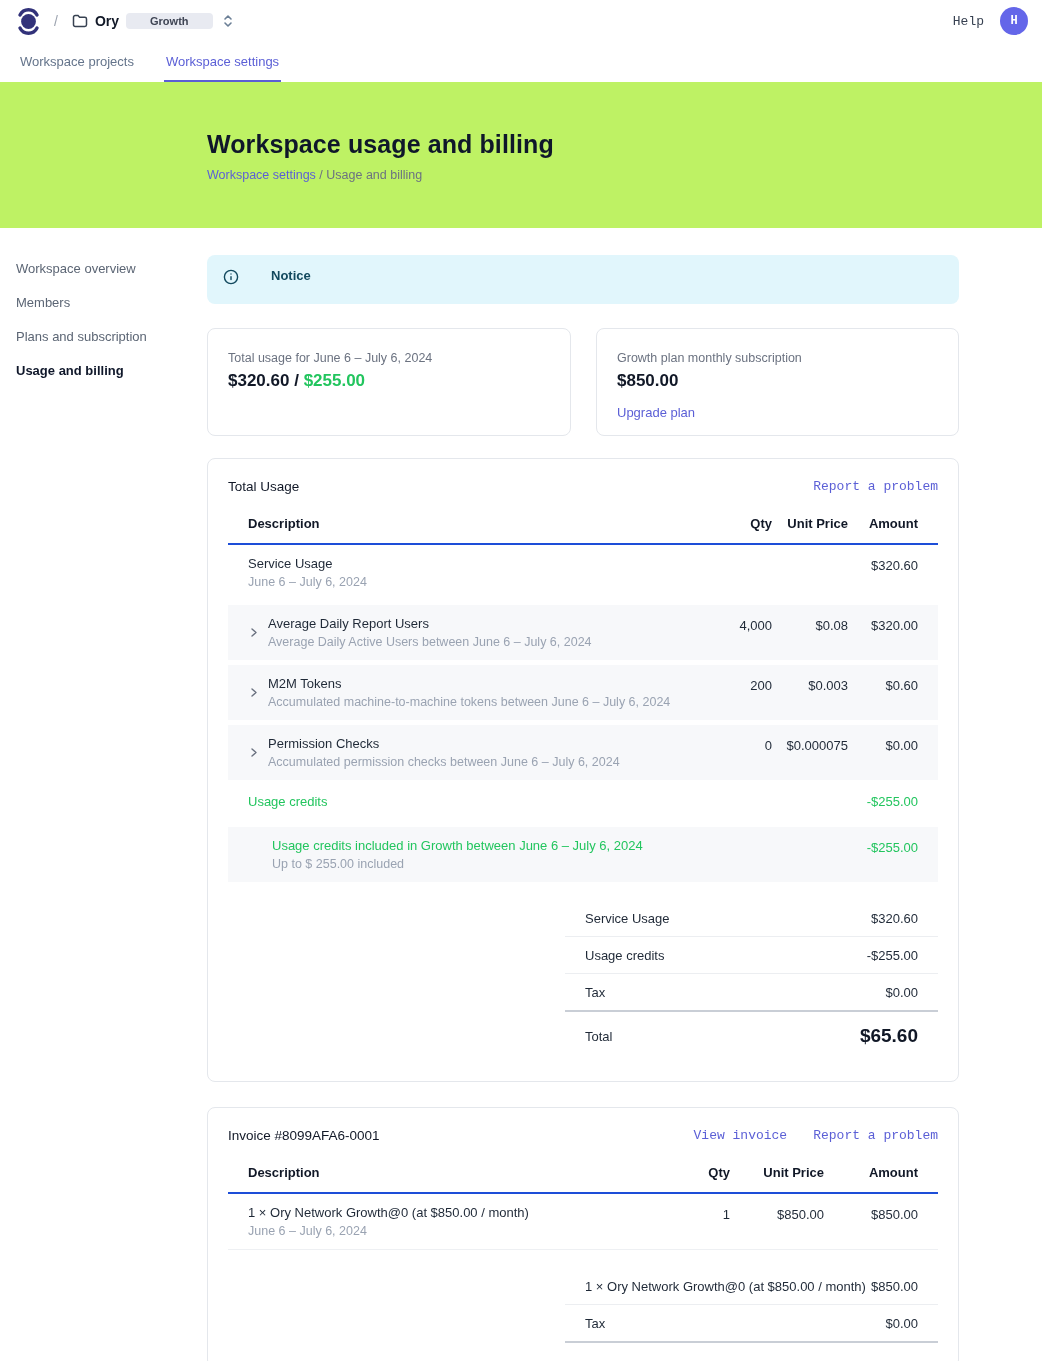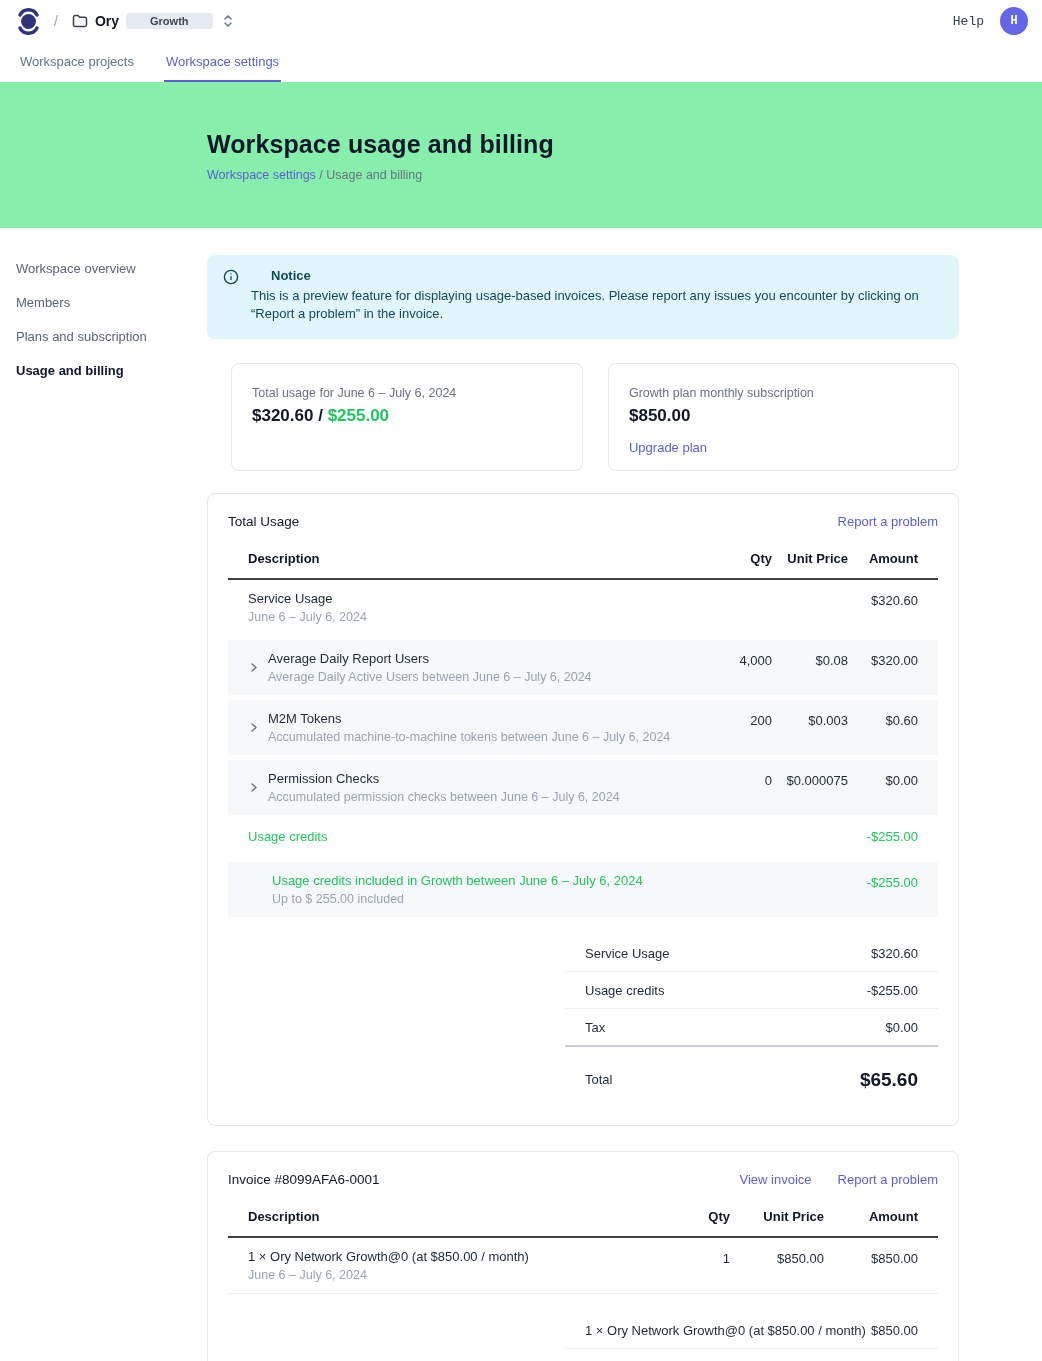--- a/index.html
+++ b/index.html
@@ -20,80 +20,80 @@
   .help-link { font-size:13px; color:#374151; }
   .avatar { width:28px; height:28px; border-radius:50%; background:#6466e9; color:#fff; font-size:12px; font-weight:600;
             display:flex; align-items:center; justify-content:center; cursor:pointer; }
 
   
   .tabs { display:flex; gap:28px; padding:6px 16px 0 18px; background:#fff; }
   .tab { font-size:13px; color:#64748b; padding:6px 2px 11px; cursor:pointer; }
   .tab.active { color:#5b5fd6; border-bottom:2px solid #5b5fd6; }
 
   
-  .header-band { background:#86efac; padding:48px 0 0 207px; height:146px; }
+  .header-band { background:#bef264; padding:48px 0 0 207px; height:146px; }
   .page-title { font-size:25px; font-weight:700; color:#0f172a; letter-spacing:.1px; }
   .page-crumbs { margin-top:9px; font-size:12.5px; color:#6b7280; }
   .page-crumbs a { color:#5b5fd6; }
 
   
   .content { display:flex; padding-top:27px; }
   .sidebar { width:207px; padding-left:16px; flex:none; }
   .side-item { font-size:13px; color:#5b6574; padding:6px 0 7px; margin-bottom:6px; cursor:pointer; }
   .side-item.active { color:#0f172a; font-weight:700; }
   .main { width:752px; flex:none; }
 
   
   .notice { background:#e1f6fc; border-radius:8px; padding:13px 16px 15px; display:flex; gap:12px; color:#12495e; }
   .notice-ic { flex:none; padding-top:1px; }
   .notice-title { font-size:13px; font-weight:700; margin-bottom:4px;padding-left:20px; }
   .notice-body { font-size:13px; line-height:1.42; max-width:700px; }
 
   
-  .cards { display:flex; gap:25px; margin-top:24px;margin-left:24px; }
+  .cards { display:flex; gap:25px; margin-top:24px; }
   .mini-card { border:1px solid #e4e7ec; border-radius:8px; padding:22px 20px; height:108px; }
   .mini-card.c1 { width:364px; }
   .mini-card.c2 { width:363px; }
   .mini-label { font-size:12.5px; color:#6b7280; }
   .mini-value { margin-top:6px; font-size:17px; font-weight:600; color:#111827; }
   .mini-value .green { color:#22c55e; }
   .upgrade { display:inline-block; margin-top:14px; font-size:13px; color:#5b5fd6; }
 
   
   .big-card { border:1px solid #e4e7ec; border-radius:8px; margin-top:22px; padding:20px 20px 24px; }
   .card-head { display:flex; align-items:center; }
   .card-title { font-size:13.5px; font-weight:400; color:#111827; }
   .card-links { margin-left:auto; display:flex; gap:26px; }
-  .card-links a { font-size:13px; color:#5b5fd6; }
+  .card-links a { font-size:13px; color:#5b5fd6;font-family:Liberation Mono, monospace; }
 
   .tbl { margin-top:16px; }
   .trow { display:grid; align-items:center; padding:0 20px; }
   .usage-grid { grid-template-columns:1fr 72px 76px 70px; }
   .inv-grid { grid-template-columns:1fr 60px 94px 94px; }
   .thead { font-size:13px; font-weight:700; color:#111827; padding-top:6px; padding-bottom:12px;
-           border-bottom:2px solid #404040; }
+           border-bottom:2px solid #1d4ed8; }
   .num { text-align:right; font-size:13px; color:#1f2937; }
   .cell-main { font-size:13px; color:#1f2937; }
   .cell-sub { font-size:12.5px; color:#9aa3b2; margin-top:4px; }
   .body-row { padding-top:11px; padding-bottom:11px; }
   .body-row.white { background:#fff; }
   .body-row.stripe { background:#f7f8fa; margin-top:5px; }
   .body-row.bordered { border-bottom:1px solid #eef0f3; }
   .expand-wrap { display:flex; align-items:center; gap:9px; }
   .chev { color:#6b7280; flex:none; display:flex; }
   .credit-row { padding-top:14px; padding-bottom:13px; }
   .credit-row .cell-main, .credit-row .num { color:#22c55e; }
   .green-txt { color:#22c55e !important; }
 
   .summary { width:373px; margin-left:auto; margin-top:18px; }
   .sum-row { display:flex; align-items:center; padding:11px 20px 10px; border-bottom:1px solid #eceef1; }
   .sum-label { font-size:13px; color:#1f2937; }
   .sum-val { margin-left:auto; font-size:13px; color:#1f2937; }
   .sum-row.pre-total { border-bottom:2px solid #c9ced6; }
-  .sum-row.total { border-bottom:none; padding-top:22px; }
+  .sum-row.total { border-bottom:none; padding-top:13px; }
   .sum-row.total .sum-val { font-size:19px; font-weight:700; color:#111827; }
 </style>
 </head>
 <body>
 
 <header class="topbar">
   <div class="logo">
     <svg width="25" height="29" viewBox="0 0 25 29">
       <path d="M4 8 A 9.5 9.5 0 0 1 21 8" stroke="#32327a" stroke-width="3.4" fill="none" stroke-linecap="round"></path>
       <circle cx="12.5" cy="14.5" r="7.4" fill="#32327a"></circle>
@@ -148,21 +148,20 @@
     <div class="notice">
       <span class="notice-ic">
         <svg width="16" height="16" viewBox="0 0 16 16" fill="none">
           <circle cx="8" cy="8" r="6.6" stroke="#12495e" stroke-width="1.4"></circle>
           <rect x="7.3" y="7" width="1.4" height="4.2" rx="0.7" fill="#12495e"></rect>
           <rect x="7.3" y="4.2" width="1.4" height="1.5" rx="0.7" fill="#12495e"></rect>
         </svg>
       </span>
       <div>
         <div class="notice-title">Notice</div>
-        <div class="notice-body">This is a preview feature for displaying usage-based invoices. Please report any issues you encounter by clicking on “Report a problem” in the invoice.</div>
       </div>
     </div>
 
     <div class="cards">
       <div class="mini-card c1">
         <div class="mini-label">Total usage for June 6 – July 6, 2024</div>
         <div class="mini-value"><span>$320.60 / </span><span class="green">$255.00</span></div>
       </div>
       <div class="mini-card c2">
         <div class="mini-label">Growth plan monthly subscription</div>

